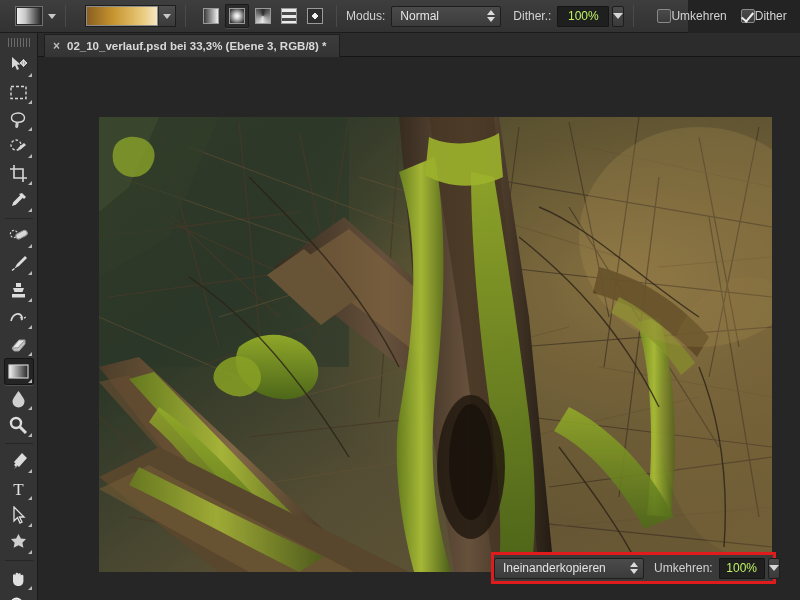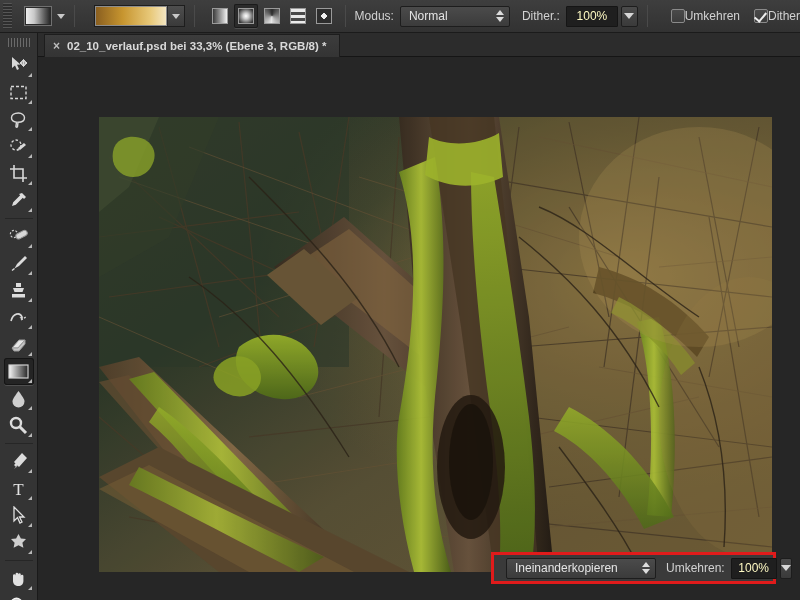--- a/index.html
+++ b/index.html
@@ -6,21 +6,21 @@
   html, body {
     width: 800px; height: 600px;
     background: #1e1e1e;
     font-family: "Liberation Sans", sans-serif;
     overflow: hidden;
   }
   #app { position: relative; width: 800px; height: 600px; background: #232323; }
 
   
   .options-bar {
-    position: absolute; left: 0; top: 0; width: 800px; height: 33px;
+    position: absolute; left: 0; top: 0; width: 688px; height: 33px;
     background: linear-gradient(180deg,#3e3e3e 0%,#383838 50%,#323232 100%);
     border-bottom: 1px solid #1b1b1b;
     display: flex; align-items: center;
   }
   .grip {
     width: 11px; height: 26px; margin-left: 3px;
     background: repeating-linear-gradient(180deg,#565656 0 1px,#2e2e2e 1px 3px);
     border-radius: 1px;
   }
   .tool-preset {
@@ -84,21 +84,21 @@
   }
   .select-box .updown b {
     display: block; width: 0; height: 0; border-left: 4px solid transparent;
     border-right: 4px solid transparent;
   }
   .select-box .updown b.u { border-bottom: 5px solid #dcdcdc; }
   .select-box .updown b.d { border-top: 5px solid #dcdcdc; }
 
   .numfield {
     height: 21px; min-width: 52px; border: 1px solid #151515;
-    background: #1f1f1f; color: #fef9c3; font-size: 12px;
+    background: #1f1f1f; color: #bef264; font-size: 12px;
     display: flex; align-items: center; justify-content: center;
     margin-left: 6px; border-radius: 1px;
   }
   .drop-btn {
     width: 21px; height: 21px; margin-left: 3px; border: 1px solid #1d1d1d;
     border-radius: 2px; background: linear-gradient(180deg,#4b4b4b,#3a3a3a);
     display: flex; align-items: center; justify-content: center;
   }
   .drop-btn i {
     width: 0; height: 0; border-left: 5px solid transparent;
@@ -169,21 +169,21 @@
     overflow: hidden; background: #2a2a20;
   }
   .photo-layer { position: absolute; inset: 0; }
 
   
   .overlay-box {
     position: absolute; left: 453px; top: 495px;
     width: 285px; height: 32px;
     border: 3px solid #e01b1b;
     background: #3a3a3a;
-    display: flex; align-items: center; padding: 0 12px;
+    display: flex; align-items: center; padding: 0 0;
   }
   .overlay-box .select-box { margin-left: 0; min-width: 150px; }
   .overlay-box .lbl { margin-left: 10px; }
   .overlay-box .numfield { min-width: 46px; }
 </style>
 </head>
 <body>
 
 <div id="app">
 

